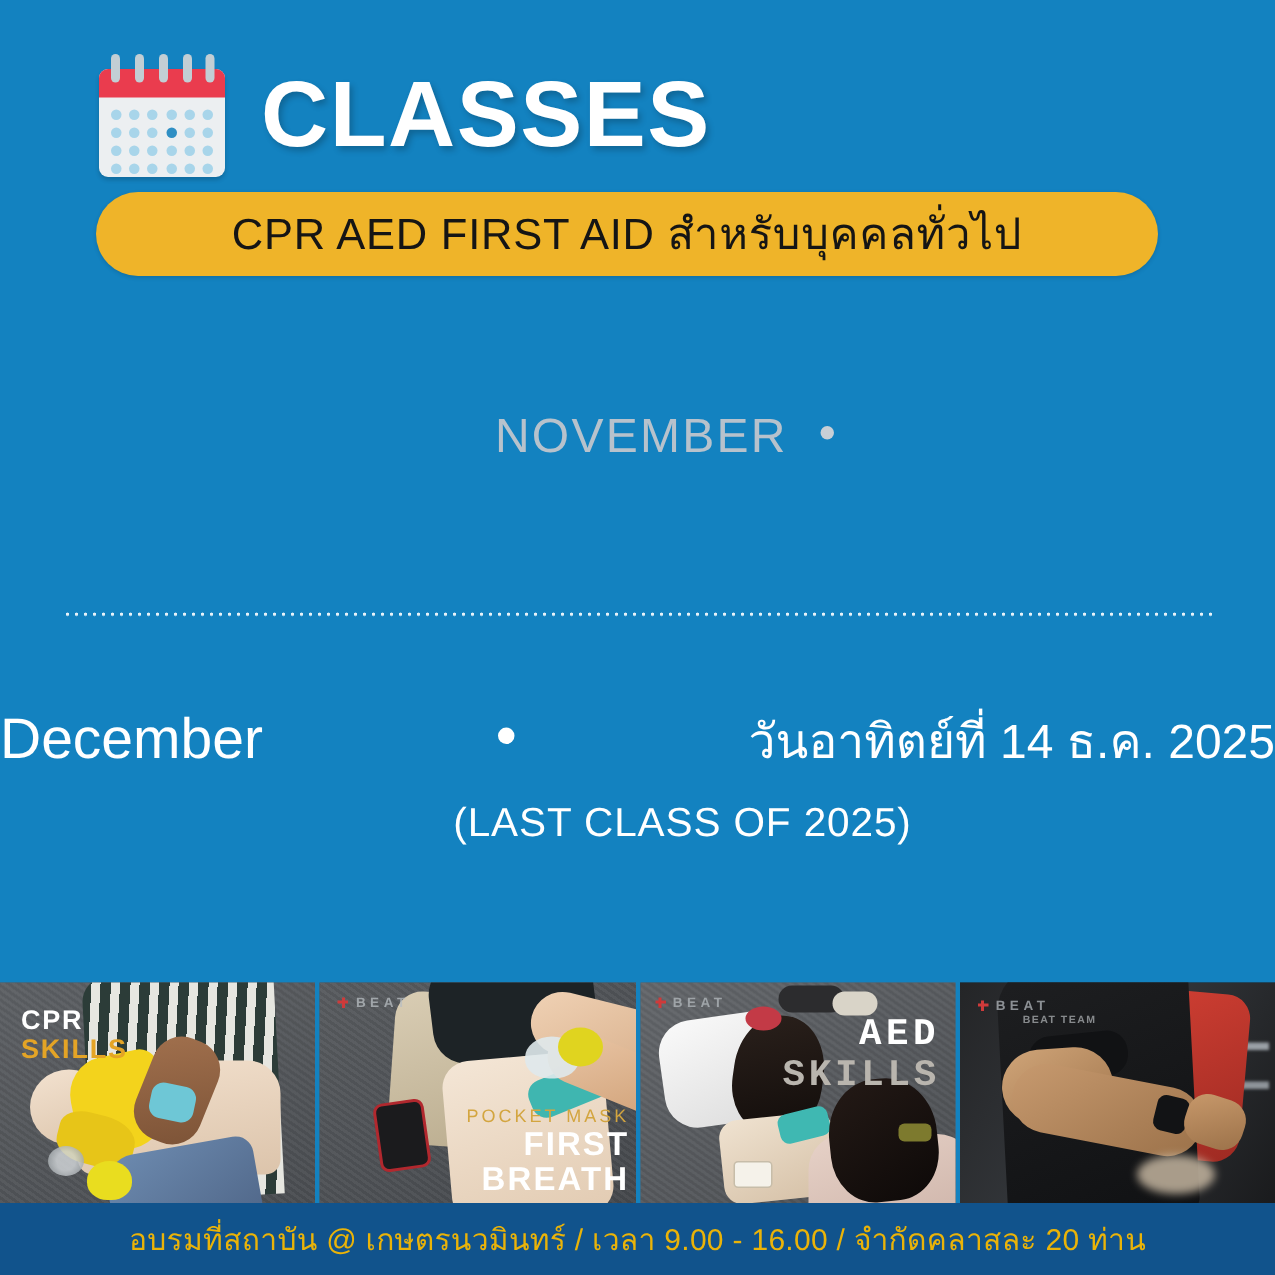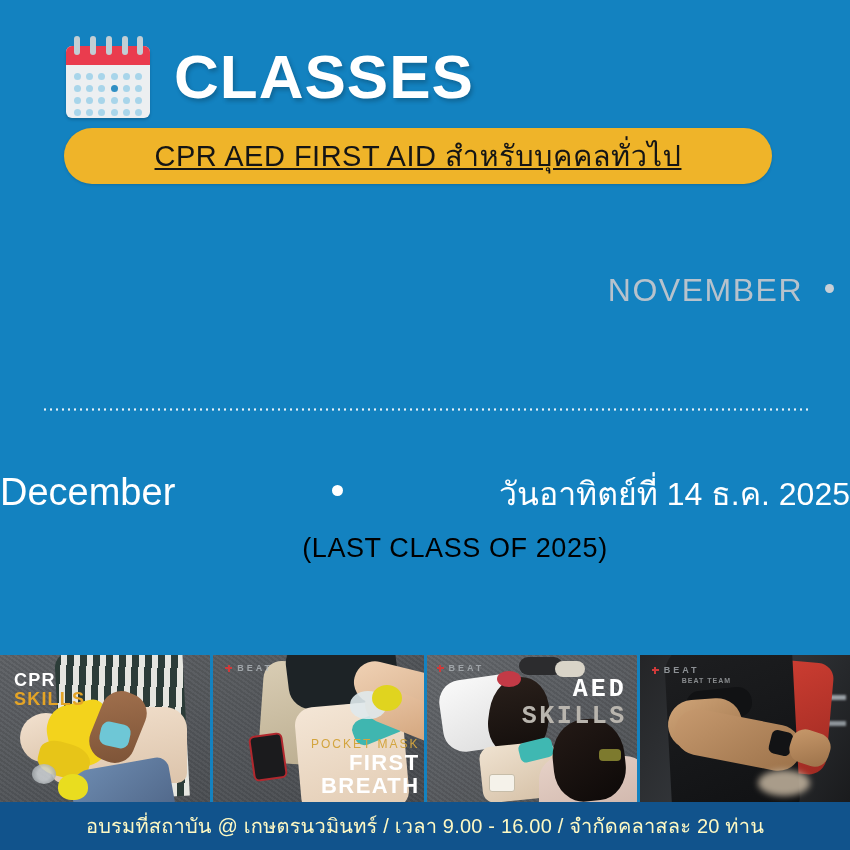--- a/index.html
+++ b/index.html
@@ -114,34 +114,33 @@
     display: flex;
     align-items: center;
     justify-content: center;
     box-shadow: 0 1px 3px rgba(0,0,0,0.15);
   }
   .gold-banner-text {
     color: #151515;
     font-size: 29px;
     letter-spacing: 0.5px;
     white-space: nowrap;
-    text-decoration: underline;
   }
 
   
   .nov-block {
     position: absolute;
     left: 0;
     top: 272px;
     width: 850px;
   }
   .nov-line1 {
     display: flex;
     align-items: baseline;
-    justify-content: flex-end;
+    justify-content: center;
     padding-left: 52px;
   }
   .month-nov {
     color: #b7c2cc;
     font-size: 32px;
     letter-spacing: 1.5px;
     white-space: nowrap;
   }
   .bullet {
     display: inline-block;
@@ -208,21 +207,21 @@
     position: relative;
     top: -9px;
   }
   .dec-date {
     color: #ffffff;
     font-size: 32px;
     white-space: nowrap;
   }
   .dec-note {
     text-align: center;
-    color: #000000;
+    color: #ffffff;
     font-size: 27px;
     letter-spacing: 0.6px;
     margin-top: 14px;
     padding-left: 60px;
   }
 
   
   .photo-strip {
     position: absolute;
     left: 0;
@@ -609,21 +608,21 @@
     left: 0;
     bottom: 0;
     width: 850px;
     height: 48px;
     background: #11538c;
     display: flex;
     align-items: center;
     justify-content: center;
   }
   .footer-text {
-    color: #fef9c3;
+    color: #eab308;
     font-size: 20px;
     letter-spacing: 0.2px;
     white-space: nowrap;
   }
 </style>
 </head>
 <body>
 
 <div id="poster">
 

